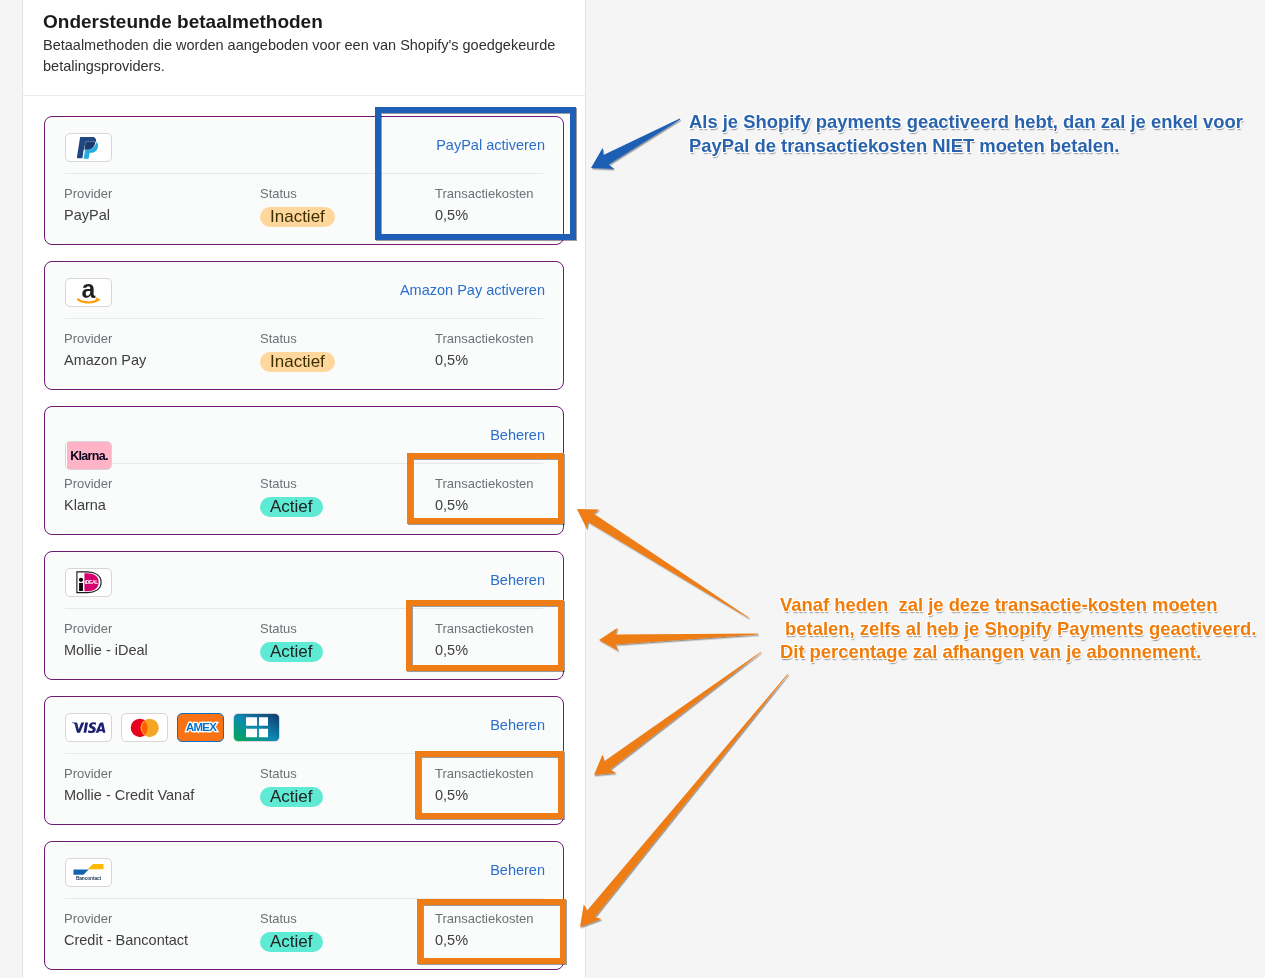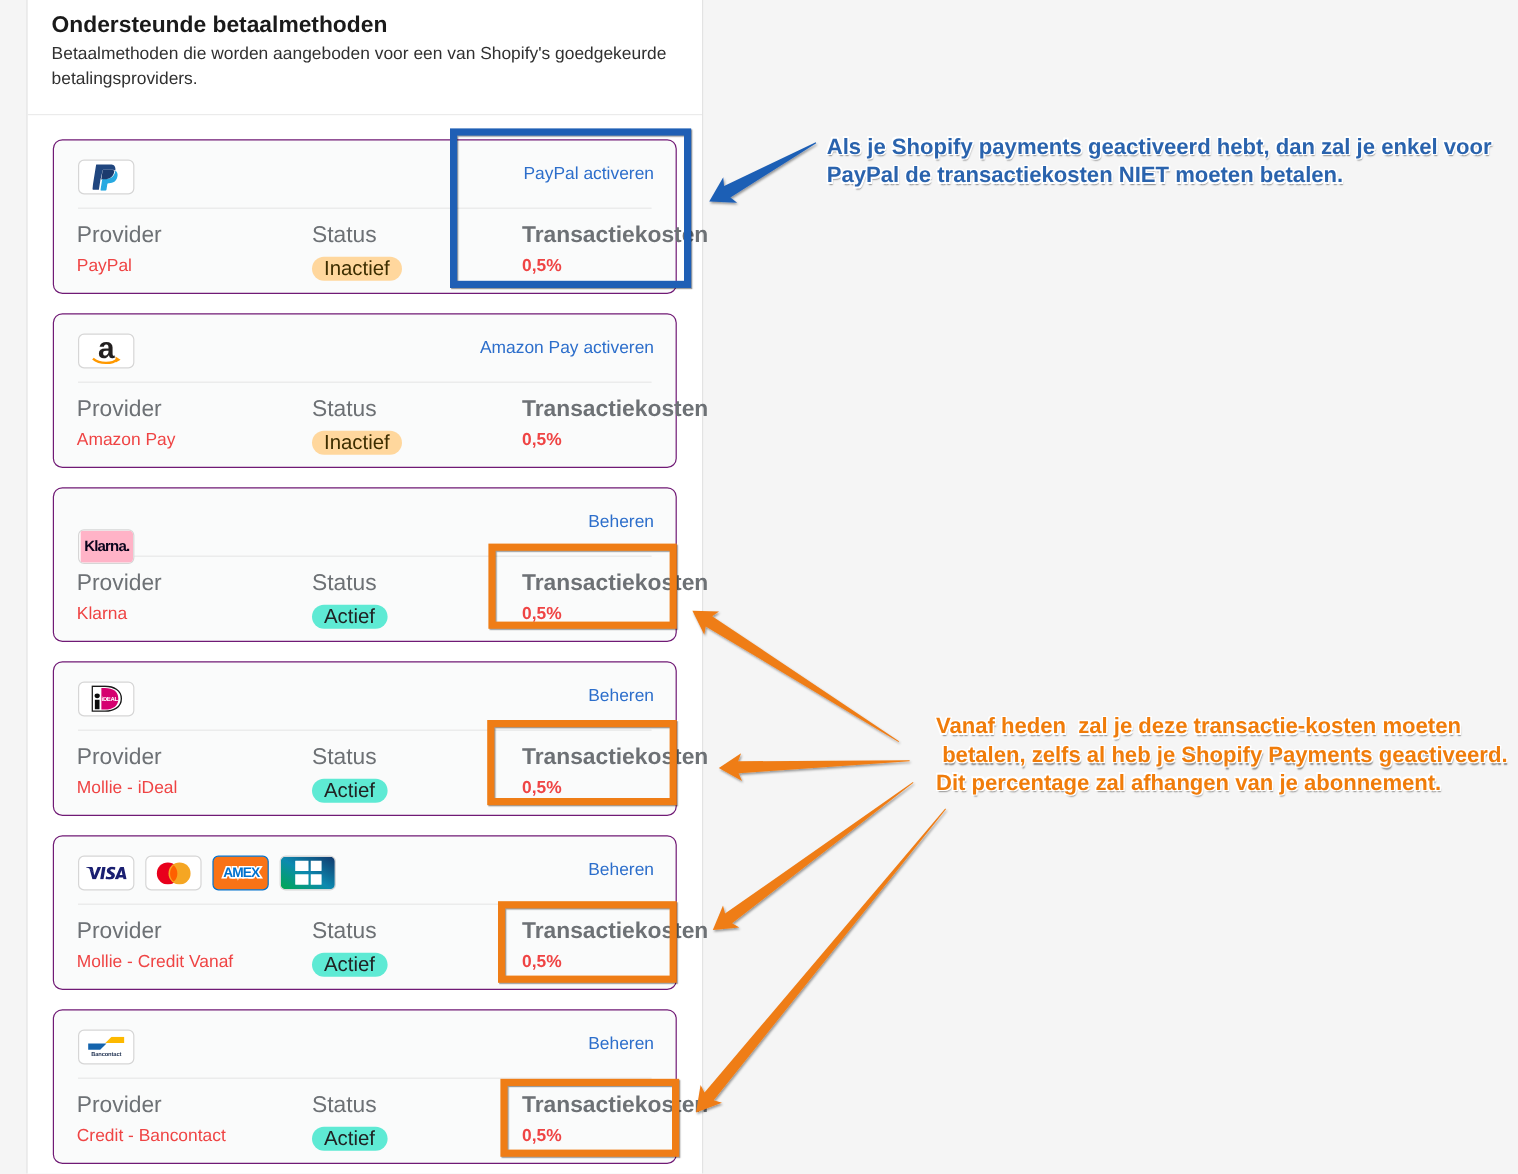--- a/index.html
+++ b/index.html
@@ -13,23 +13,23 @@
   .card-top{display:flex;align-items:center;justify-content:space-between;height:56px;padding:0 18px 0 20px;box-sizing:border-box;}
   .logos{display:flex;gap:9px;}
   .logo{margin-top:5px;width:47px;height:29px;border:1px solid #d6d6d6;border-radius:5px;background:#fff;display:flex;align-items:center;justify-content:center;overflow:hidden;box-sizing:border-box;}
   .logo.klarna{background:#fff;margin-top:40px;}
   .logo.amex{background:#f97316;border-color:#0072ce;}
   .logo.cb{background:linear-gradient(32deg,#00a94f 0%,#0c8ab0 48%,#12386c 100%);border-color:#d6d6d6;}
   .action{font-size:14.5px;color:#2c6ecb;}
   .card-sep{height:1px;background:#e8e8e8;margin:0 20px;}
   .card-bot{position:relative;height:70px;}
   .col{position:absolute;top:12px;}
-  .c1{left:19px;}.c2{left:215px;}.c3{left:390px;font-weight:bold;}
-  .col-label{font-size:19px;color:#6d7175;margin-bottom:6px;}
-  .col-val{font-size:14.5px;color:#ef4444;}
+  .c1{left:19px;}.c2{left:215px;}.c3{left:390px;}
+  .col-label{font-size:13px;color:#6d7175;margin-bottom:6px;}
+  .col-val{font-size:14.5px;color:#404040;}
   .badge{display:inline-block;padding:1px 10px 2px 10px;border-radius:10px;font-size:17px;line-height:17px;}
   .b-inactief{background:#ffd79d;color:#3d2e00;}
   .b-actief{background:#5eead4;color:#202223;}
   #overlay{position:absolute;left:0;top:0;width:1265px;height:978px;}
   .hl{position:absolute;box-sizing:border-box;filter:drop-shadow(1.2px 1.6px 0.6px rgba(0,0,0,.38));}
   .anno{position:absolute;font-weight:bold;line-height:23.5px;white-space:pre;margin-top:15px;}
   svg#arrows{position:absolute;left:0;top:0;}
 </style>
 </head>
 <body>

